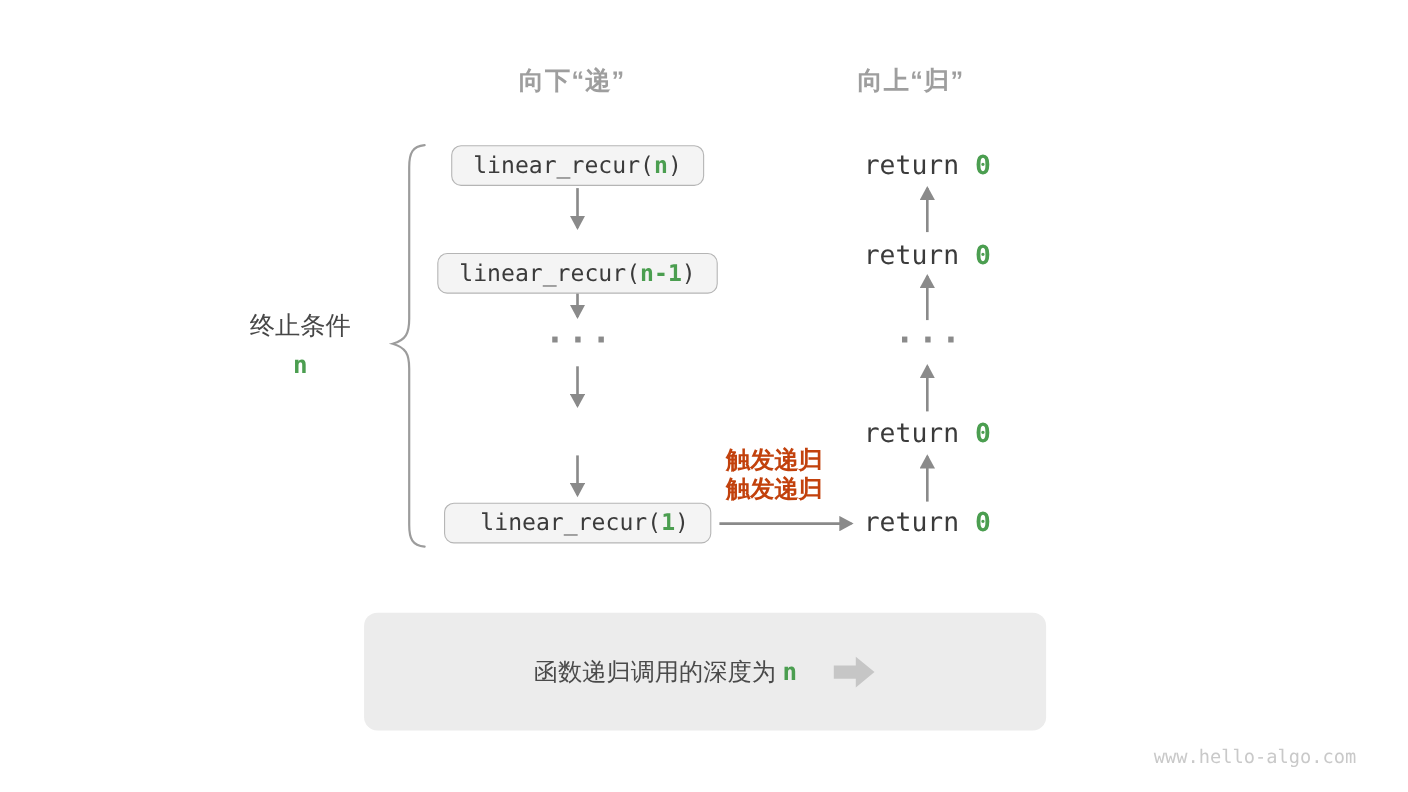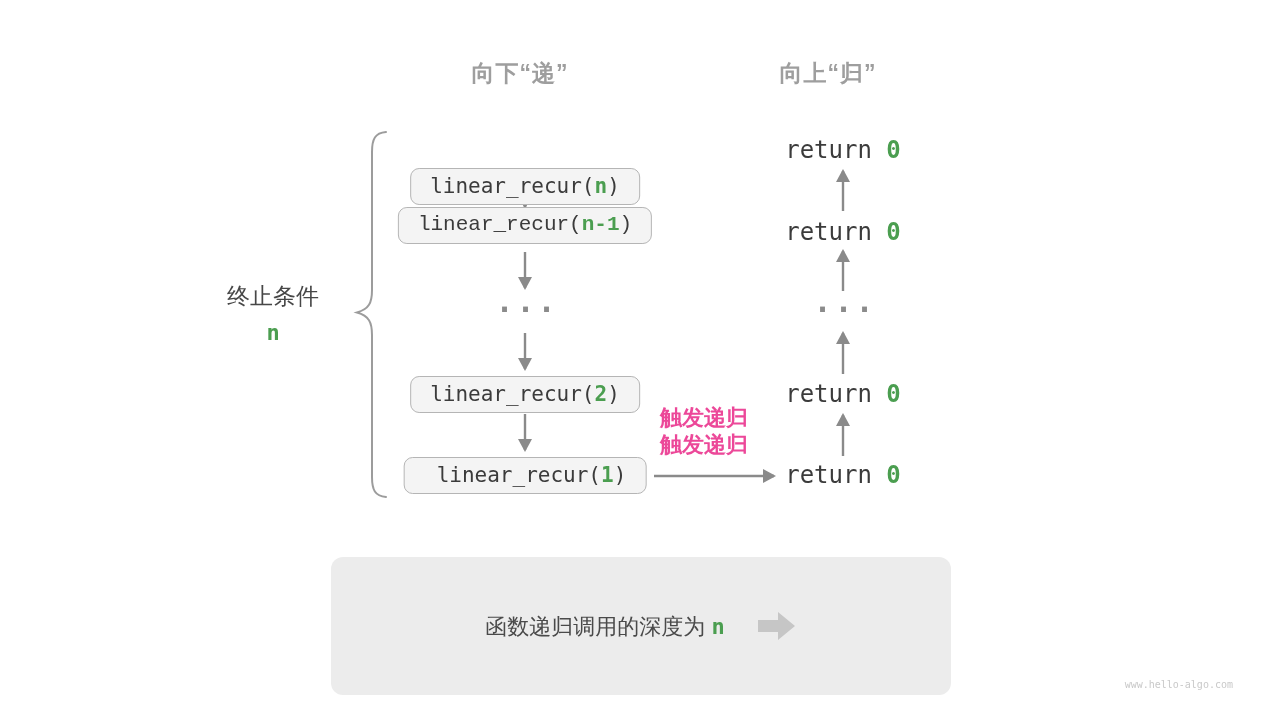--- a/index.html
+++ b/index.html
@@ -32,22 +32,22 @@
 
   
   .code-box {
     position: absolute; left: 525px; transform: translateX(-50%);
     height: 37px; line-height: 34px; box-sizing: border-box;
     padding: 0 19px; white-space: nowrap;
     background: #f4f4f4; border: 1.5px solid #b5b5b5; border-radius: 9px;
     font-family: "DejaVu Sans Mono", monospace;
     font-size: 21px; color: #3b3b3b;
   }
-  .b1 { top: 132px; margin-top: 36px; }
-  .b2 { top: 207px; font-family: Liberation Mono, monospace; }
+  .b1 { top: 132px; }
+  .b2 { top: 230px; }
   .b3 { top: 376px; }
   .b4 { top: 457px; padding-left: 32px; }
 
   .g { color: #4b9e50; font-weight: bold; }
 
   
   .ret {
     position: absolute; left: 843px; transform: translateX(-50%);
     white-space: nowrap; font-family: "DejaVu Sans Mono", monospace;
     font-size: 24px; color: #3b3b3b; line-height: 24px;
@@ -63,30 +63,30 @@
     font-family: "DejaVu Sans Mono", monospace;
     font-size: 30px; font-weight: bold; color: #8b8b8b;
     letter-spacing: 3px; line-height: 30px;
   }
   .dots-l { left: 527px; top: 295px; }
   .dots-r { left: 845px; top: 295px; }
 
   
   .trigger {
     position: absolute; left: 660px; top: 404px;
-    font-size: 22px; font-weight: bold; color: #ec4899;
+    font-size: 22px; font-weight: bold; color: #c2410c;
     line-height: 27px; white-space: nowrap;
   }
 
   
   .overlay { position: absolute; left: 0; top: 0; }
 
   
   .summary {
-    position: absolute; left: 331px; top: 557px; width: 620px; height: 138px;
+    position: absolute; left: 331px; top: 557px; width: 620px; height: 107px;
     background: #ececec; border-radius: 12px;
     display: flex; align-items: center; justify-content: center; gap: 32px;
   }
   .sum-left, .sum-right { text-align: center; }
   .sum-line {
     font-size: 22px; color: #4a4a4a; line-height: 41px; white-space: nowrap;
   }
   .mono { font-family: "DejaVu Sans Mono", monospace; }
   .sum-title {
     font-size: 22px; font-weight: bold; color: #3a3a3a; line-height: 41px;
@@ -94,21 +94,21 @@
   .sum-value {
     font-size: 22px; font-weight: bold; color: #1e88e5; line-height: 41px;
     white-space: nowrap;
   }
   .big-arrow { flex: 0 0 auto; }
 
   
   .watermark {
     position: absolute; top: 679px; right: 47px;
     font-family: "DejaVu Sans Mono", monospace;
-    font-size: 10px; color: #c9c9c9;
+    font-size: 17px; color: #c9c9c9;
   }
 </style>
 </head>
 <body>
 
 <div class="canvas">
 
   <svg class="overlay" width="1280" height="720">
     <defs>
       <marker id="ah" markerUnits="userSpaceOnUse" markerWidth="14" markerHeight="14" refX="11" refY="7" orient="auto">
@@ -133,21 +133,20 @@
   </svg>
 
   <div class="hdr hdr-down">向下“递”</div>
   <div class="hdr hdr-up">向上“归”</div>
 
   <div class="depth-label">终止条件</div>
   <div class="depth-n">n</div>
 
   <div class="code-box b1"><span>linear_recur(</span><span class="g">n</span><span>)</span></div>
   <div class="code-box b2"><span>linear_recur(</span><span class="g">n-1</span><span>)</span></div>
-  <div class="code-box b3"><span>linear_recur(</span><span class="g">2</span><span>)</span></div>
   <div class="code-box b4"><span>linear_recur(</span><span class="g">1</span><span>)</span></div>
   <div class="dots dots-l">···</div>
 
   <div class="ret r1"><span>return </span><span class="g">0</span></div>
   <div class="ret r2"><span>return </span><span class="g">0</span></div>
   <div class="ret r3"><span>return </span><span class="g">0</span></div>
   <div class="ret r4"><span>return </span><span class="g">0</span></div>
   <div class="dots dots-r">···</div>
 
   <div class="trigger">

